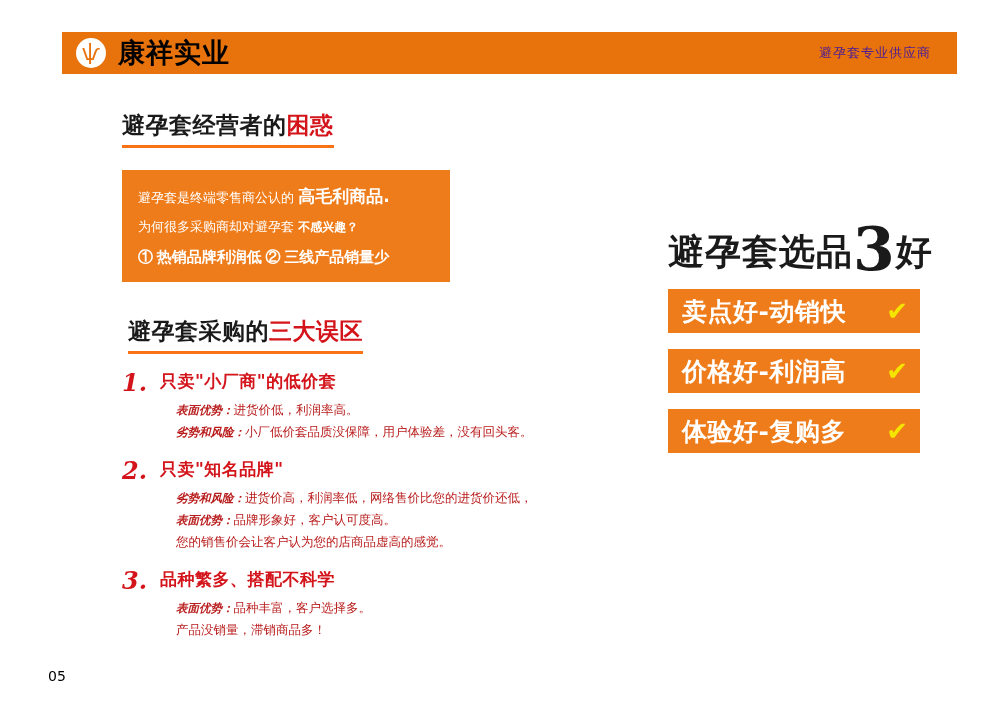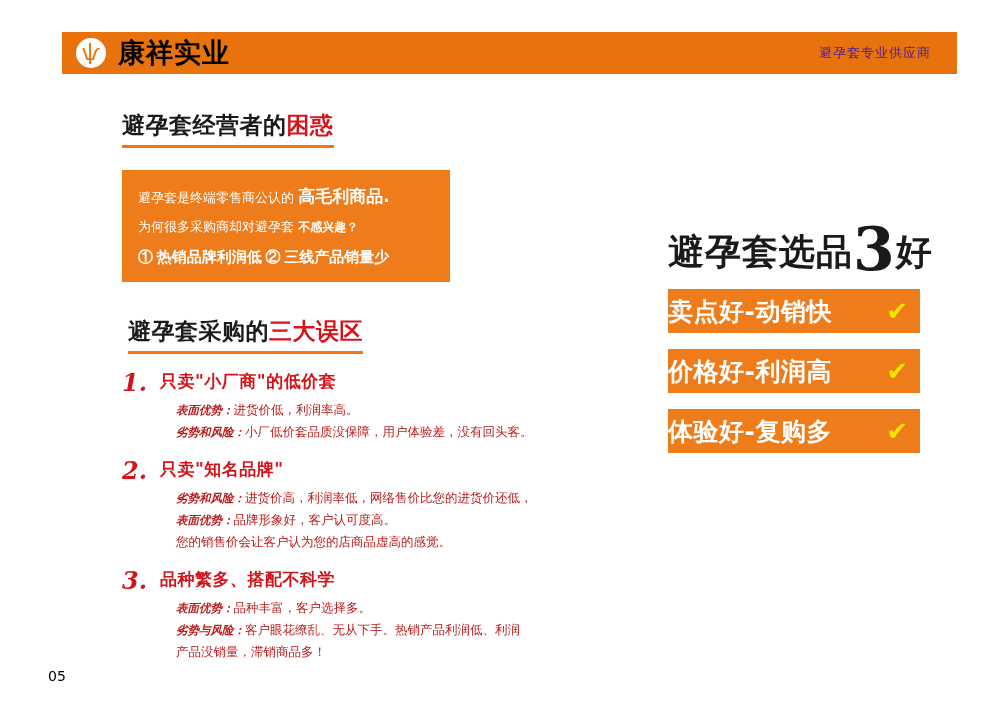--- a/index.html
+++ b/index.html
@@ -192,20 +192,21 @@
     line-height: 0.8;
     vertical-align: -6px;
   }
   .badge {
     margin-top: 16px;
     width: 252px;
     height: 44px;
     background: #ef7c1a;
     display: flex;
     align-items: center;
+    padding-left: 14px;
     box-sizing: border-box;
   }
   .badge .btxt {
     color: #ffffff;
     font-size: 25px;
     font-weight: bold;
     font-family: "DejaVu Sans", sans-serif;
     letter-spacing: 0.5px;
   }
   .badge .check {
@@ -290,23 +291,20 @@
       </div>
     </div>
 
     <div class="item">
       <div class="num">3.</div>
       <div class="head">品种繁多、搭配不科学</div>
       <div class="detail">
         <p>
           <span class="lbl">表面优势：</span><span>品种丰富，客户选择多。</span>
         </p>
-        <p>
-          <span class="lbl">劣势与风险：</span><span>客户眼花缭乱、无从下手。热销产品利润低、利润</span>
-        </p>
         <p class="cont">产品没销量，滞销商品多！</p>
       </div>
     </div>
 
   </div>
 
   <div class="right-col">
     <div class="right-title">
       <span>避孕套选品</span><span class="three">3</span><span>好</span>
     </div>

